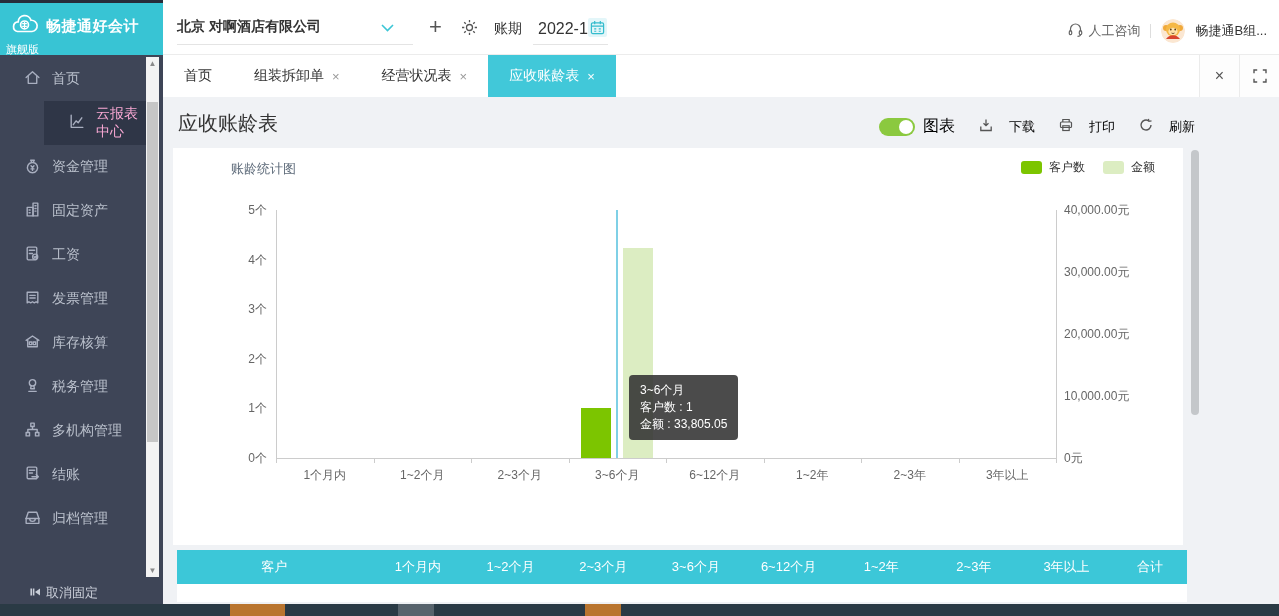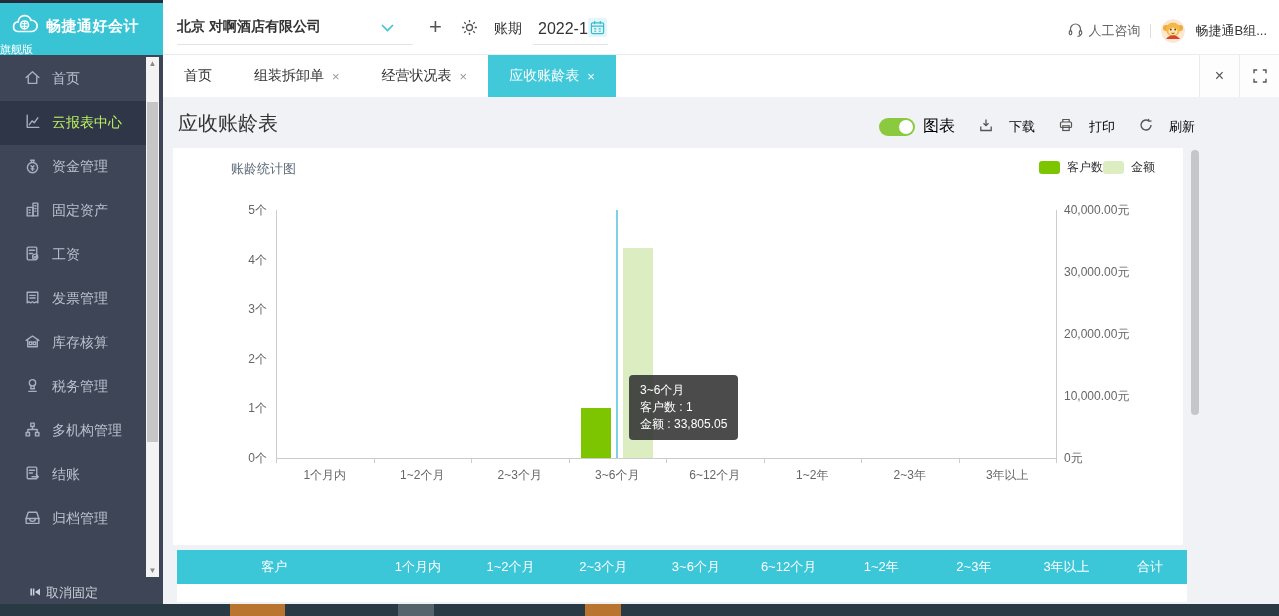--- a/index.html
+++ b/index.html
@@ -4,24 +4,24 @@
 <style>
   * { margin:0; padding:0; box-sizing:border-box; }
   body { font-family:"Liberation Sans","DejaVu Sans",sans-serif; }
   .app { position:relative; width:1279px; height:616px; background:#f0f2f5; overflow:hidden; }
 
   
   .sidebar { position:absolute; left:0; top:0; width:163px; height:616px; background:#3e4557; z-index:3; }
   .logo-block { position:absolute; left:0; top:0; width:163px; height:55px; background:#38c4d4; border-top:3px solid #272c3a; }
   .logo-row { display:flex; align-items:center; gap:6px; padding:9px 0 0 10px; }
   .logo-title { color:#fff; font-size:15px; font-weight:bold; letter-spacing:.5px; white-space:nowrap; }
-  .logo-edition { color:#fff; font-size:11px; padding-left:0; margin-top:2px; }
+  .logo-edition { color:#fff; font-size:11px; padding-left:6px; margin-top:2px; }
   .nav { position:absolute; left:0; top:57px; width:146px; }
   .nav-item { display:flex; align-items:center; gap:11px; height:44px; padding-left:24px; color:#bac0cc; font-size:14px; cursor:pointer; }
-  .nav-item.active { background:#2f3647; color:#bef264; }
+  .nav-item.active { background:#2f3647; color:#f9a8d4;margin-left:44px; }
   .nav-item svg { flex:0 0 auto; }
   .unpin { position:absolute; left:0; bottom:14px; width:163px; display:flex; align-items:center; gap:4px; padding-left:28px; color:#c9ced8; font-size:13px; }
   .side-scroll { position:absolute; left:146px; top:57px; width:13px; height:520px; background:#f3f3f3; }
   .side-scroll .arrow { position:absolute; left:0; width:13px; height:13px; color:#8a8a8a; font-size:8px; line-height:13px; text-align:center; }
   .side-scroll .thumb { position:absolute; left:1px; top:45px; width:11px; height:340px; background:#c6c6c6; }
 
   
   .topbar { position:absolute; left:163px; top:0; width:1116px; height:55px; background:#fff; border-bottom:1px solid #ececec; }
   .company { position:absolute; left:14px; top:18px; display:flex; align-items:center; gap:60px; font-size:14px; color:#333; cursor:pointer;font-weight:bold; }
   .company-underline { position:absolute; left:14px; top:44px; width:236px; height:1px; background:#e4e4e4; }
@@ -52,21 +52,21 @@
   .page-title { position:absolute; left:15px; top:13px; font-size:20px; color:#333; font-weight:500; }
   .toolbar { position:absolute; right:84px; top:19px; display:flex; align-items:center; gap:24px; }
   .toggle-wrap { display:flex; align-items:center; gap:8px; }
   .toggle { position:relative; width:36px; height:18px; border-radius:9px; background:#8bc93f; cursor:pointer; }
   .toggle .knob { position:absolute; right:2px; top:2px; width:14px; height:14px; border-radius:50%; background:#fff; }
   .tool-btn { display:flex; align-items:center; gap:16px; font-size:13px; color:#000000; cursor:pointer; }
 
   
   .chart-card { position:absolute; left:10px; top:51px; width:1010px; height:397px; background:#fff; }
   .chart-title { position:absolute; left:58px; top:12px; font-size:13px; color:#5e6b7a; }
-  .legend { position:absolute; right:28px; top:11px; display:flex; align-items:center; }
+  .legend { position:absolute; right:28px; top:11px; display:flex; align-items:center; gap:18px; }
   .legend-item { display:flex; align-items:center; gap:7px; font-size:12px; color:#333; cursor:pointer; }
   .legend-swatch { width:21px; height:13px; border-radius:3px; }
   .axis-line { position:absolute; background:#ccc; }
   .tick-label { position:absolute; font-size:12px; color:#666; white-space:nowrap; }
   .x-tick { position:absolute; width:1px; height:5px; background:#ccc; }
   .bar { position:absolute; }
   .pointer-line { position:absolute; width:2px; background:#7fd0e6; }
   .tooltip { position:absolute; left:456px; top:227px; background:rgba(50,50,50,.88); border-radius:4px; padding:7px 11px; color:#fff; font-size:12px; line-height:17px; z-index:5; white-space:nowrap; }
 
   .content-scroll { position:absolute; left:1028px; top:53px; width:8px; height:265px; background:#c4c7ca; border-radius:4px; }

